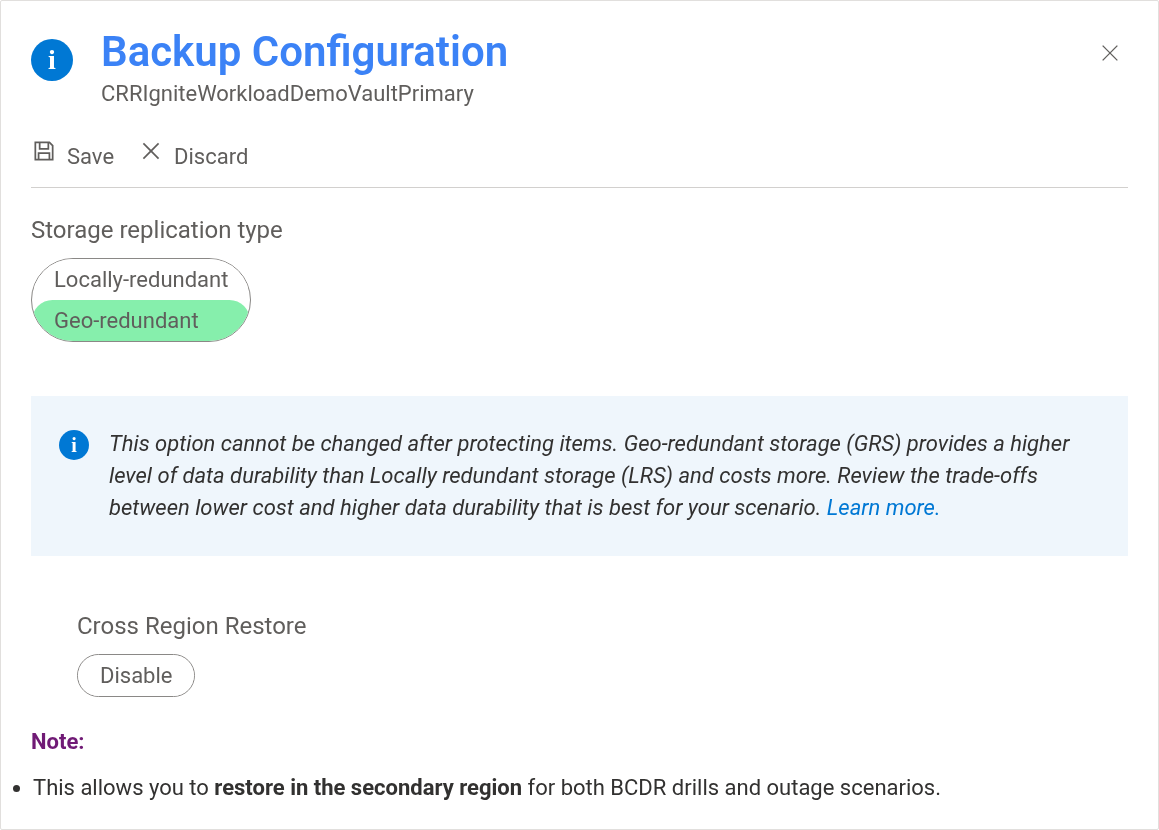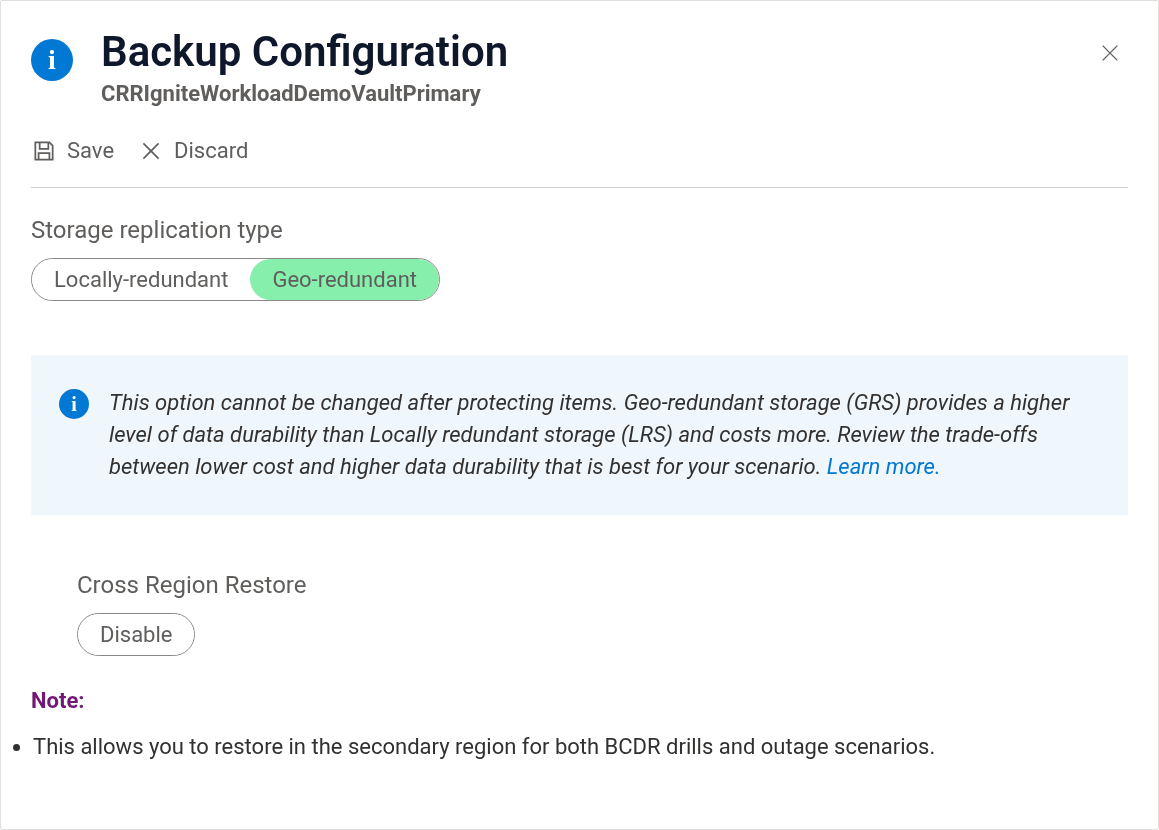--- a/index.html
+++ b/index.html
@@ -35,49 +35,48 @@
     font-weight: 700;
     font-size: 28px;
     display: flex; align-items: center; justify-content: center;
     flex: none;
     margin-top: 10px;
   }
   .header-text { flex: 1; margin-left: 28px; }
   .page-title {
     font-size: 42px;
     font-weight: 600;
-    color: #0f172a;
+    color: #3b82f6;
     line-height: 1.1;
   }
   .page-subtitle {
     font-size: 22px;
     color: #605e5c;
     margin-top: 6px;
-    font-weight: bold;
   }
   .close-btn {
     flex: none;
     width: 36px; height: 36px;
     display: flex; align-items: center; justify-content: center;
     cursor: pointer;
     color: #323130;
     margin-top: 6px;
   }
   .close-btn svg { width: 22px; height: 22px; stroke: #605e5c; stroke-width: 1.4; }
 
   
   .toolbar {
     display: flex;
     align-items: center;
     gap: 24px;
     padding: 32px 30px 18px 30px;
   }
   .toolbar-btn {
     display: flex;
-    align-items: flex-start;
+    align-items: flex-end;
     gap: 10px;
     font-size: 22px;
     color: #605e5c;
     cursor: pointer;
   }
   .toolbar-btn svg { width: 26px; height: 26px; stroke: #605e5c; stroke-width: 1.6; fill: none; }
   .toolbar-btn .x-icon svg { stroke-width: 1.6; }
   .hr {
     margin: 0 30px 28px 30px;
     height: 1px;
@@ -92,20 +91,21 @@
     margin-bottom: 14px;
   }
 
   
   .pill-group {
     display: inline-flex;
     margin: 0 0 0 30px;
     border: 1px solid #8a8886;
     border-radius: 999px;
     overflow: hidden;
+    flex-direction: column;
   }
   .pill {
     font-size: 22px;
     color: #605e5c;
     padding: 8px 22px;
     background: #fff;
     cursor: pointer;
     border-radius: 999px;
   }
   .pill.selected {
@@ -151,21 +151,21 @@
     padding: 32px 30px 0 30px;
   }
   ul.note-list {
     font-size: 22px;
     color: #323130;
     padding: 18px 30px 0 22px;
     list-style-position: outside;
     margin-left: 10px;
   }
   ul.note-list li { line-height: 1.45; }
-  .bold { font-weight: 400; }
+  .bold { font-weight: 700; }
 </style>
 </head>
 <body>
 
 <div class="panel">
 
   
   <div class="header">
     <div class="header-info-icon">i</div>
     <div class="header-text">

